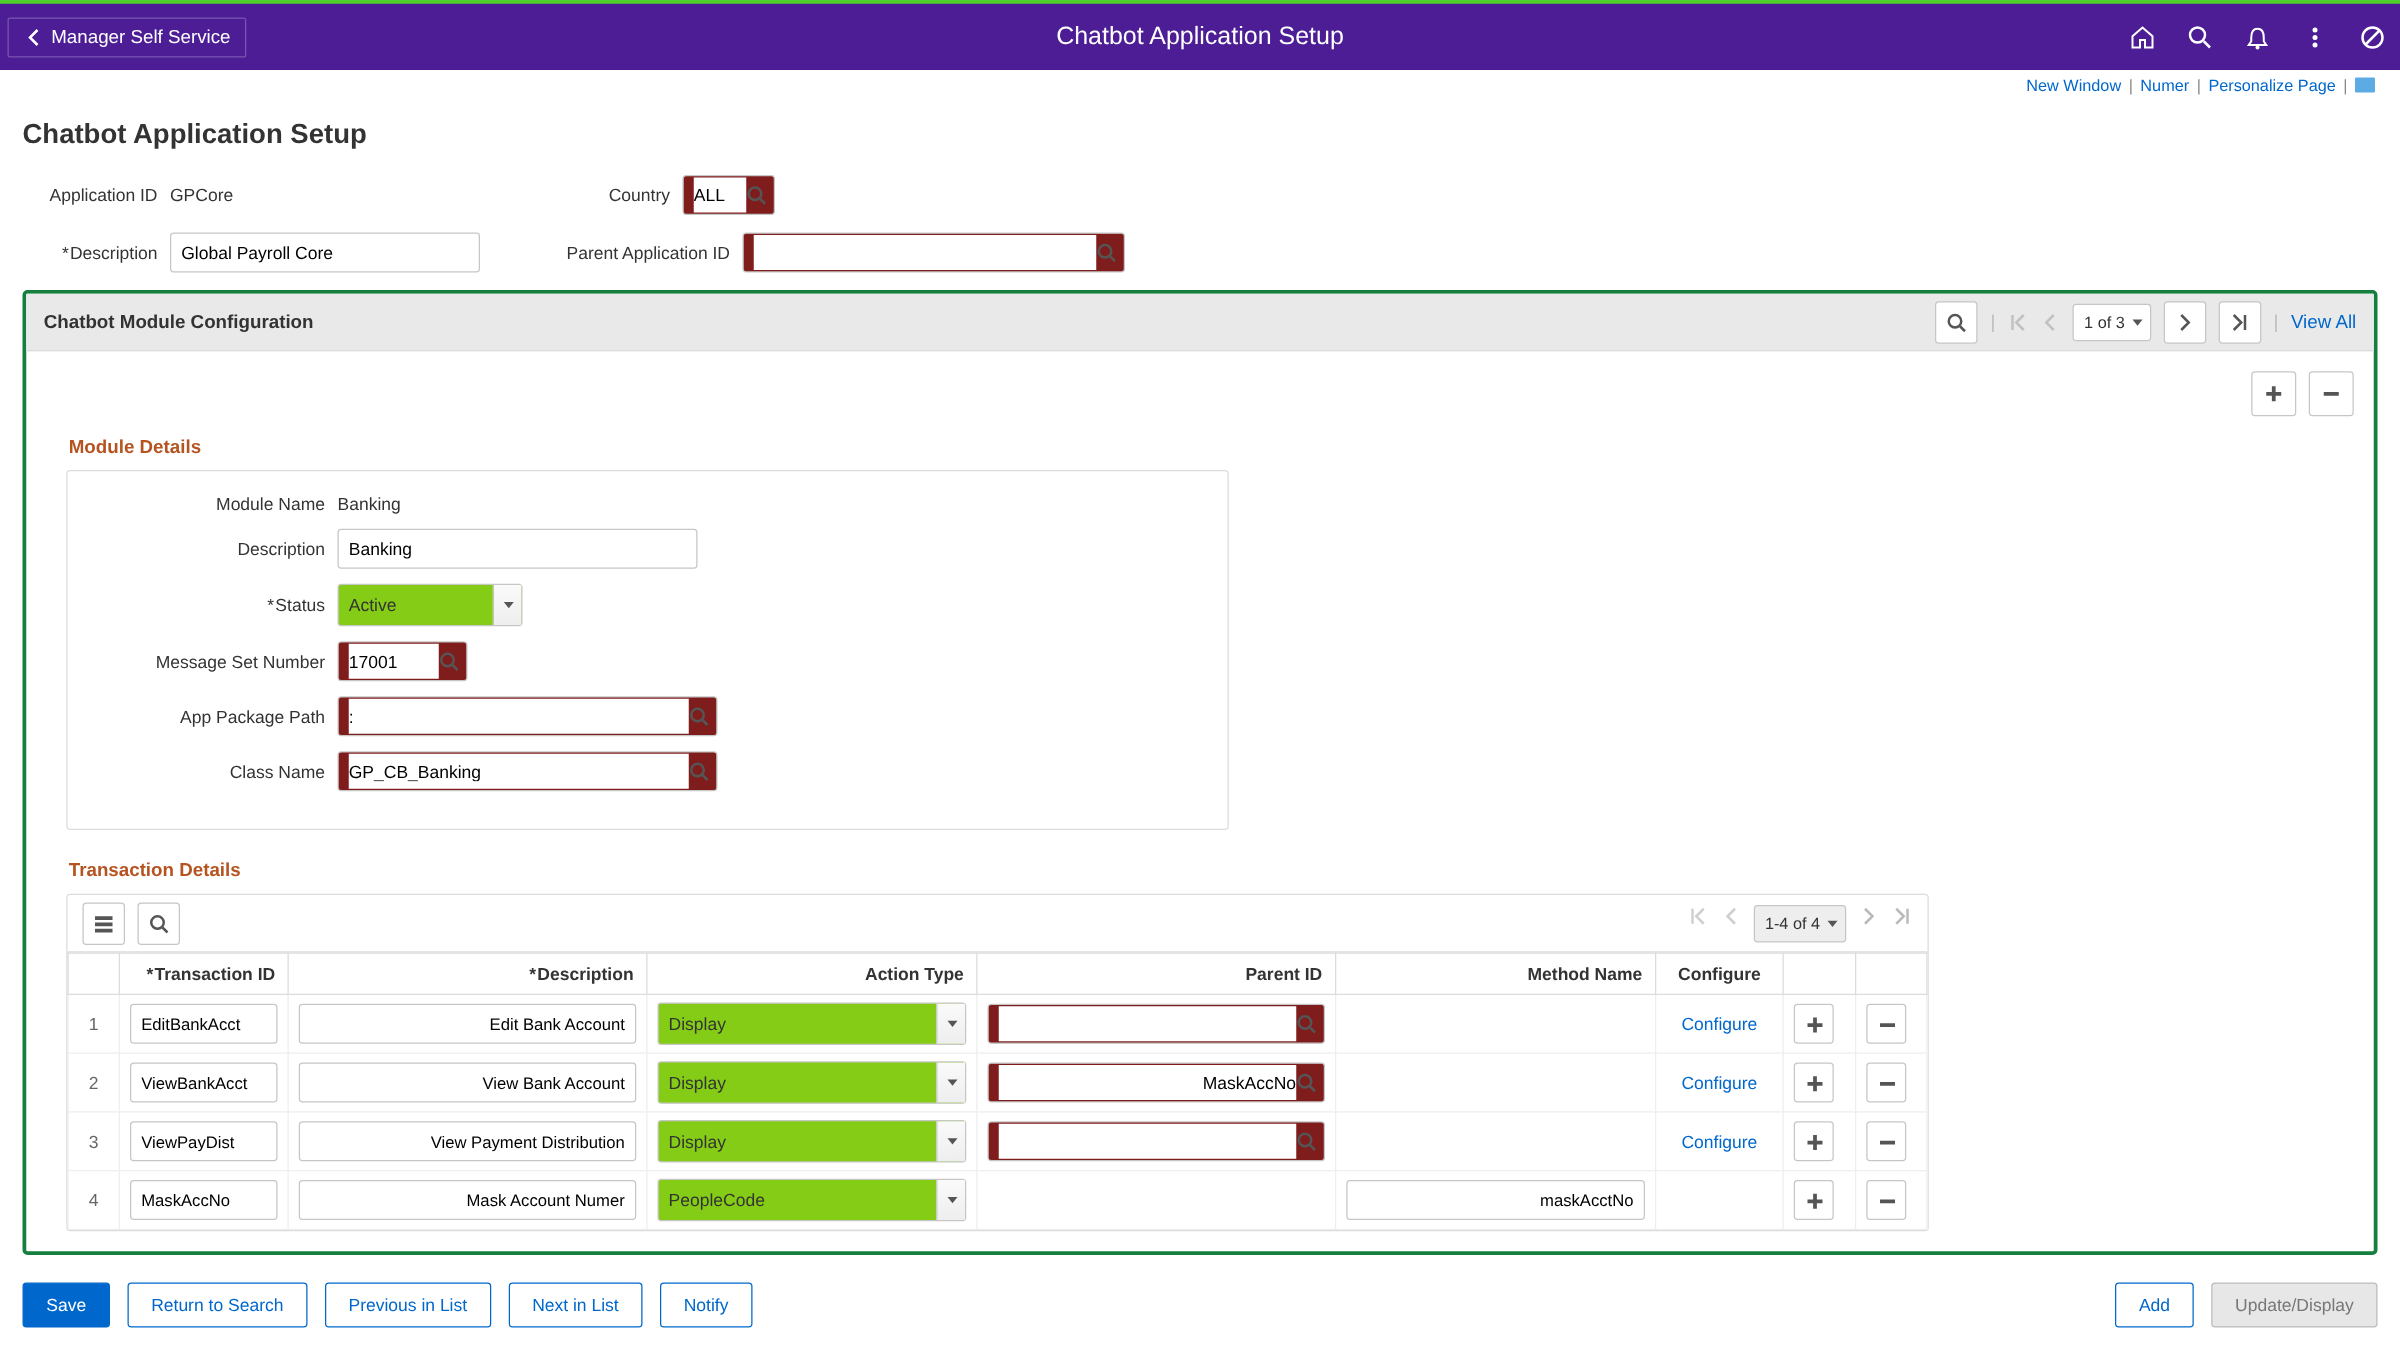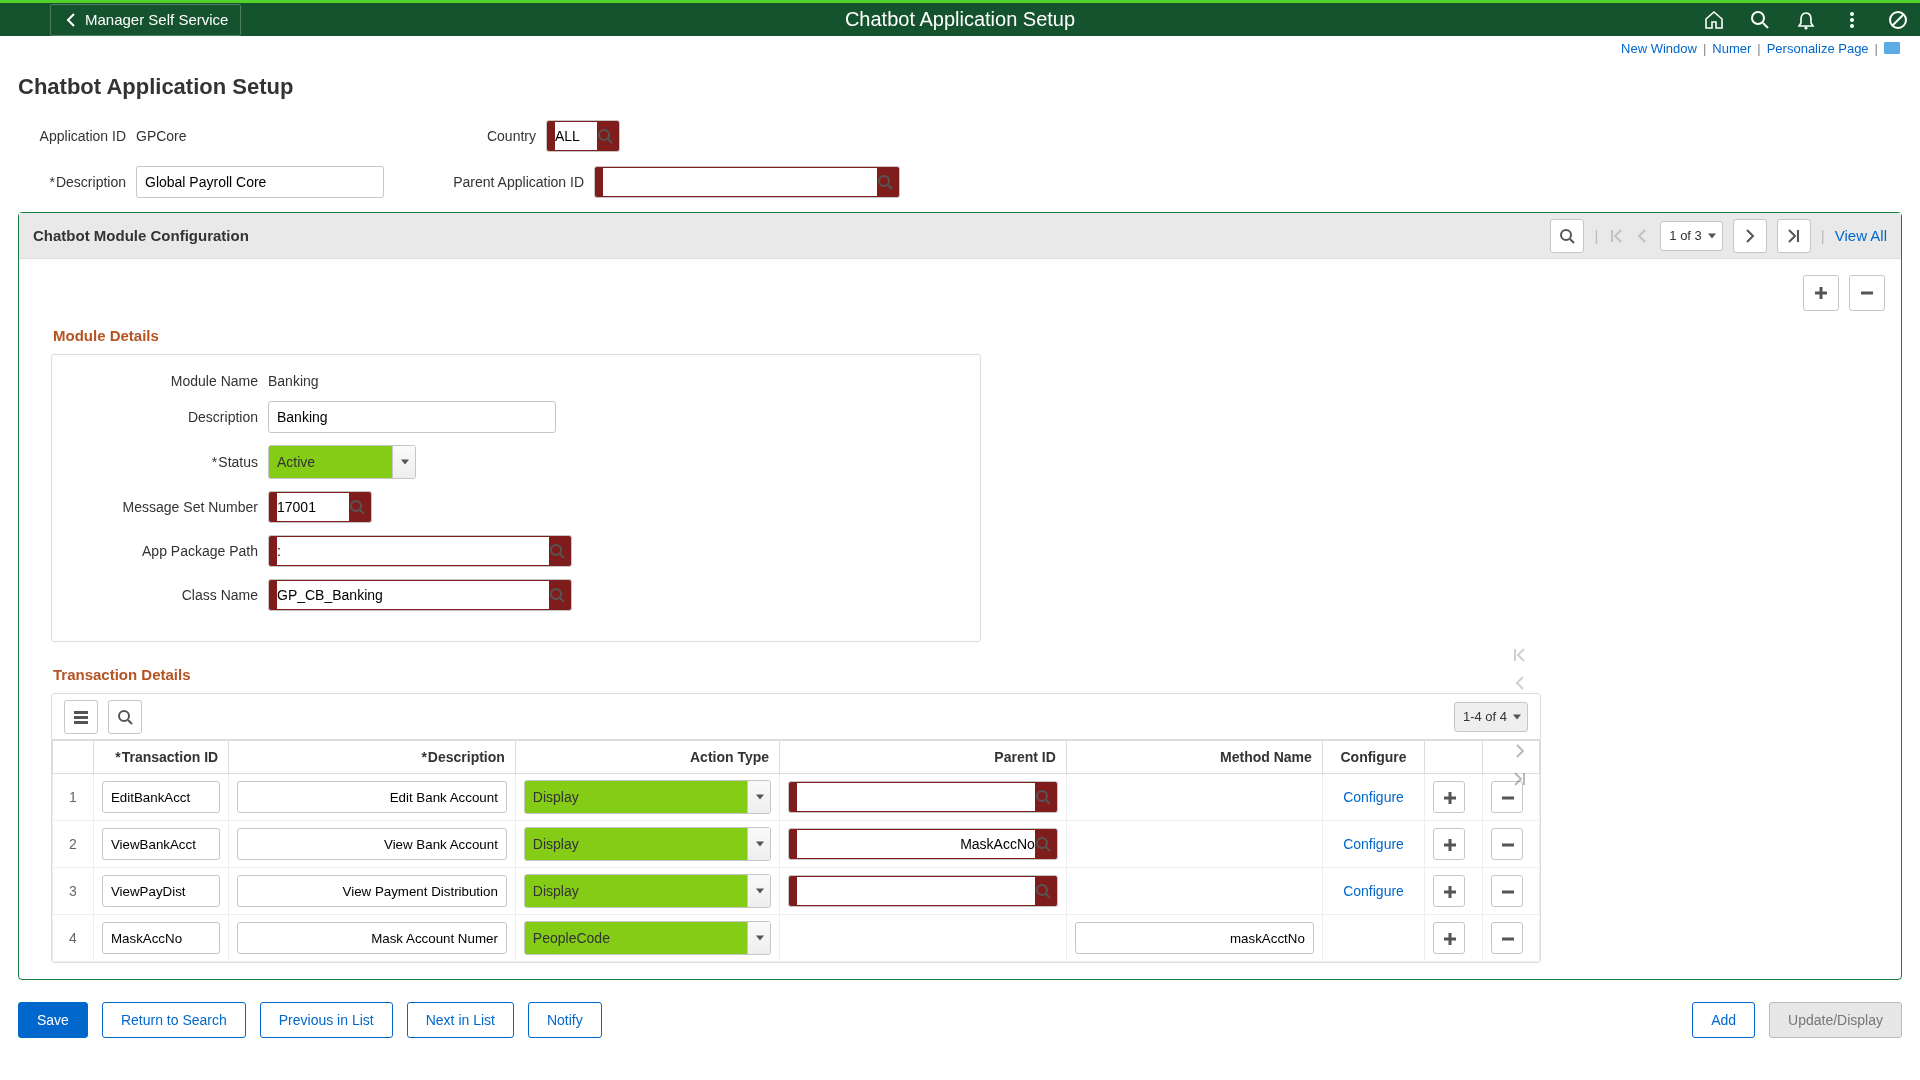--- a/index.html
+++ b/index.html
@@ -7,28 +7,27 @@
     width: 1920px;
     height: 1080px;
     font-family: Arial, Helvetica, sans-serif;
     font-size: 14px;
     color: #333;
     background: #fff;
     overflow: hidden;
   }
   
   .top-header {
-    height: 36px;
-    background: #14532d;
+    height: 56px;
+    background: #4c1d95;
     border-top: 3px solid #4fd02a;
     display: flex;
     align-items: center;
     position: relative;
     color: #fff;
-    padding-left: 44px;
   }
   .back-btn {
     display: flex;
     align-items: center;
     padding: 0 12px;
     height: 32px;
     border: 1px solid rgba(255,255,255,0.25);
     margin-left: 6px;
     border-radius: 2px;
     cursor: pointer;
@@ -107,21 +106,21 @@
     border-radius: 3px;
     height: 32px;
     padding: 0 6px 0 8px;
     background:#7f1d1d;
   }
   .lookup input { border:none; outline:none; height: 28px; font-size:14px; width:100%; }
   .lookup .mag { flex:0 0 auto; cursor:pointer; }
   .mag svg { display:block; }
   
   .card {
-    border: 1px solid #15803d;
+    border: 3px solid #15803d;
     border-radius: 4px;
     margin-top: 12px;
   }
   .card-header {
     height: 46px;
     background: #e9e9e9;
     display:flex;
     align-items:center;
     justify-content: space-between;
     padding: 0 14px;
@@ -190,21 +189,21 @@
   
   .tx-container {
     border:1px solid #dcdcdc; border-radius:3px;
     margin: 6px 0 0 32px; width: 1490px;
   }
   .tx-toolbar {
     height:46px; display:flex; align-items:center; justify-content:space-between;
     padding: 0 12px; border-bottom:1px solid #dcdcdc;
   }
   .tx-toolbar .left { display:flex; gap:10px; }
-  .tx-toolbar .right { display:flex; gap:10px; align-items:flex-end;flex-direction:column; }
+  .tx-toolbar .right { display:flex; gap:10px; align-items:flex-start; }
   .grey-disabled { opacity:0.4; pointer-events:none; }
   table.tx {
     width:100%; border-collapse:collapse; font-size:14px;
   }
   table.tx th {
     border:1px solid #dcdcdc; padding: 8px 10px; font-weight:bold; text-align:right;
     background:#fff;
   }
   table.tx th.first { width:40px; }
   table.tx td {

